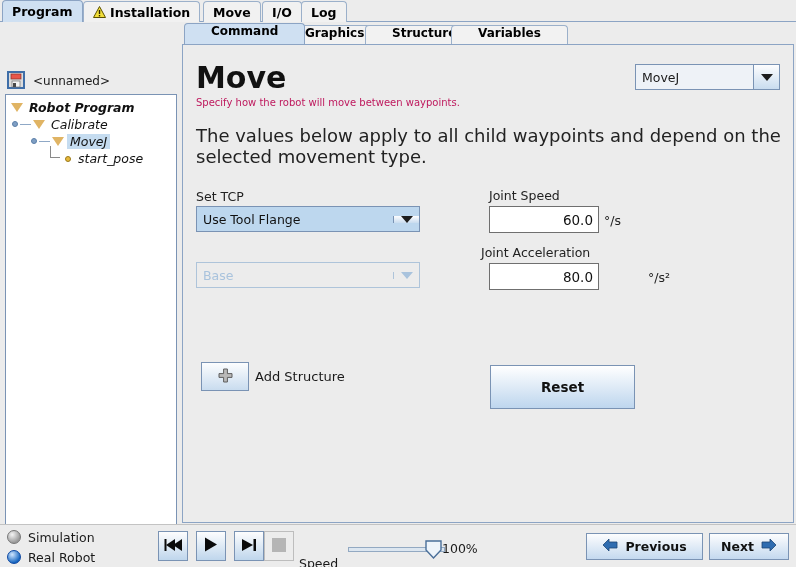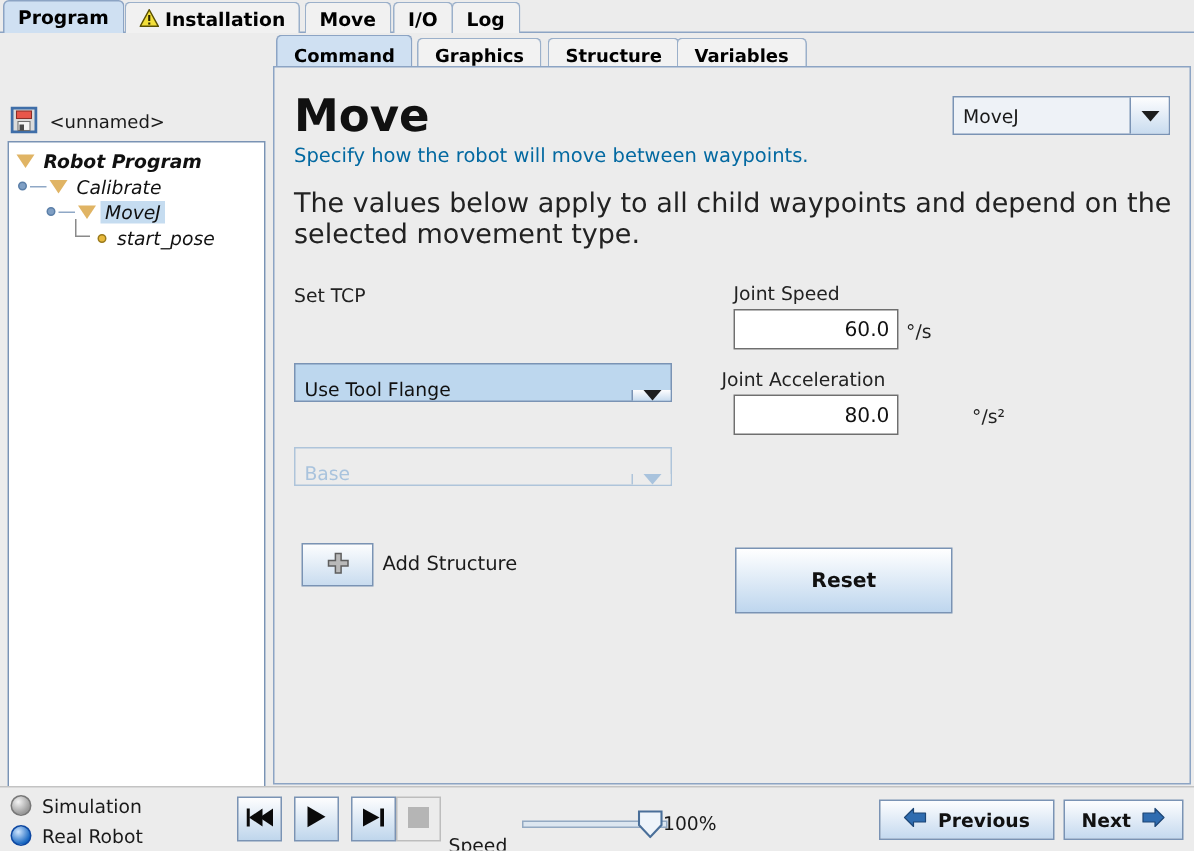--- a/index.html
+++ b/index.html
@@ -95,42 +95,42 @@
   .tbtn.dis { background: #e6e6e6; border-color: #b6b6b6; }
   .tbtn.wide {
     width: 93px;
   }
 
   
   .subtabs {
     position: absolute; left: 182px; top: 23px; width: 612px; height: 21px;
   }
   .stab {
-    position: absolute; top: 2px; height: 19px; padding: 0 11px;
-    display: flex; align-items: flex-end;
+    position: absolute; top: 2px; height: 19px; padding: 0 26px;
+    display: flex; align-items: flex-start;
     background: #f2f2f2;
     border: 1px solid #9bb0ca; border-bottom: none;
     border-radius: 4px 4px 0 0;
     font-weight: bold; font-size: 12px; color: #000;
     white-space: nowrap;
   }
   .stab.sel { background: #cfe0f2; border-color: #8ca4c4; top: 0; height: 21px; z-index: 3; }
 
   .content {
     position: absolute; left: 182px; top: 44px; width: 612px; height: 479px;
     background: #ececec;
     border: 1px solid #8ca4c4;
   }
 
   .h1 {
     position: absolute; left: 13px; top: 15px;
     font-size: 30px; font-weight: bold; color: #111;
     letter-spacing: 0px;
   }
-  .sub1 { position: absolute; left: 13px; top: 52px; font-size: 13px; color: #0369a1; }
+  .sub1 { position: absolute; left: 13px; top: 52px; font-size: 10px; color: #be185d; }
   .sub2 { position: absolute; left: 13px; top: 80px; font-size: 18px; color: #222; }
 
   .typecombo {
     position: absolute; left: 452px; top: 19px; width: 145px; height: 26px;
     background: #eef2f7;
     border: 1px solid #7a93b4;
     display: flex; align-items: stretch;
   }
   .typecombo .val { flex: 1; display: flex; align-items: center; padding-left: 6px; font-size: 12.5px; }
   .cbtn {
@@ -138,25 +138,24 @@
     background: linear-gradient(#fdfdfe, #c9dcef);
     border-left: 1px solid #7a93b4;
     display: flex; align-items: center; justify-content: center;
   }
   .caret { width: 0; height: 0; border-left: 6px solid transparent; border-right: 6px solid transparent; border-top: 7px solid #1d1d1d; }
   .caret.dis { border-top-color: #a9c3dd; }
 
   .lbl { position: absolute; font-size: 12.5px; color: #222; }
 
   .combo {
-    position: absolute; height: 26px; width: 252px;
-    border: 1px solid #7a93b4;
-    display: flex; align-items: flex-end;
+    position: absolute; height: 26px; width: 224px;
+    border: 1px solid #7a93b4;
+    display: flex; align-items: center;
     background: #bdd7ee;
-    margin-top: 36px;
   }
   .combo .val { flex: 1; display: flex; align-items: center; padding-left: 6px; font-size: 12.5px; color:#111; }
   .combo.disabled { background: #ececec; border-color: #aec4da; }
   .combo.disabled .val { color: #a9c3dd; }
   .combo.disabled .cbtn { background: #ececec; border-left-color: #aec4da; }
 
   .numfield {
     position: absolute; height: 27px; width: 110px;
     background: #fff; border: 1px solid #6f6f6f;
     display: flex; align-items: center; justify-content: flex-end;

